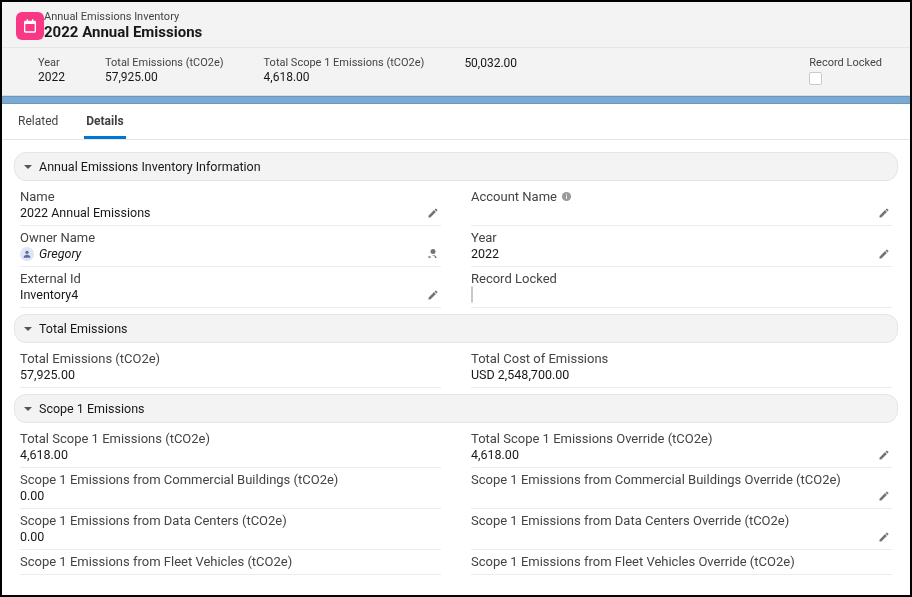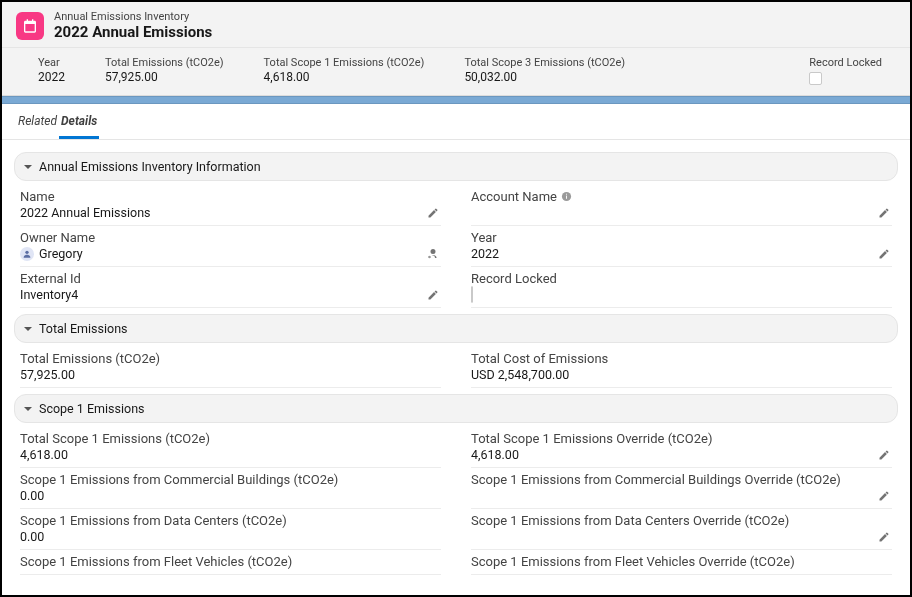--- a/index.html
+++ b/index.html
@@ -13,21 +13,21 @@
     height:597px;
     border:2px solid #000;
     overflow:hidden;
   }
   .page-header {
     display:flex;
     align-items:center;
     padding:8px 14px 6px 14px;
     background:#f3f3f3;
     border-bottom:1px solid #e5e5e5;
-    gap:10px;
+    gap:0;
   }
   .page-icon {
     width:28px; height:28px;
     background:#f83884;
     border-radius:6px;
     display:flex; align-items:center; justify-content:center;
     color:#fff;
   }
   .page-icon svg { width:16px; height:16px; fill:#fff; }
   .header-titles .eyebrow { font-size:11px; color:#444; }
@@ -52,24 +52,24 @@
 
   .blue-strip {
     height:8px;
     background:#7aa9d4;
     border-top:1px solid #6b97bf;
     border-bottom:1px solid #6b97bf;
   }
 
   .tabs {
     display:flex;
+    gap:24px;
     padding:0 14px;
     border-bottom:1px solid #e5e5e5;
     font-size:12px;
-    font-style:italic;
   }
   .tab {
     padding:10px 2px 8px 2px;
     color:#444;
     cursor:pointer;
     border-bottom:3px solid transparent;
   }
   .tab.active {
     color:#404040;
     font-weight:700;
@@ -108,21 +108,21 @@
     color:#444;
     display:flex; align-items:center; gap:4px;
   }
   .field .fvalue {
     font-size:12.5px;
     color:#181818;
     margin-top:1px;
     min-height:15px;
   }
   .field .fvalue.link { color:#0176d3; }
-  .owner-row { display:flex; align-items:center; gap:5px; }
+  .owner-row { display:flex; align-items:center; gap:5px;font-style:italic; }
   .owner-avatar {
     width:14px; height:14px; border-radius:50%;
     background:#e0e5f5; display:flex;align-items:center;justify-content:center;
   }
   .owner-avatar svg { width:10px;height:10px; fill:#5b6ea3; }
   .edit-icon {
     position:absolute; right:2px; bottom:6px;
     width:12px; height:12px; color:#747474;
     cursor:pointer;
   }
@@ -156,21 +156,20 @@
   </div>
   <div class="hl">
     <span class="lbl">Total Emissions (tCO2e)</span>
     <span class="val">57,925.00</span>
   </div>
   <div class="hl">
     <span class="lbl">Total Scope 1 Emissions (tCO2e)</span>
     <span class="val">4,618.00</span>
   </div>
   <div class="hl">
-    <span class="lbl">Total Scope 3 Emissions (tCO2e)</span>
     <span class="val">50,032.00</span>
   </div>
   <div class="hl locked-col">
     <span class="lbl">Record Locked</span>
     <span class="checkbox-box"></span>
   </div>
 </div>
 
 <div class="blue-strip"></div>
 

